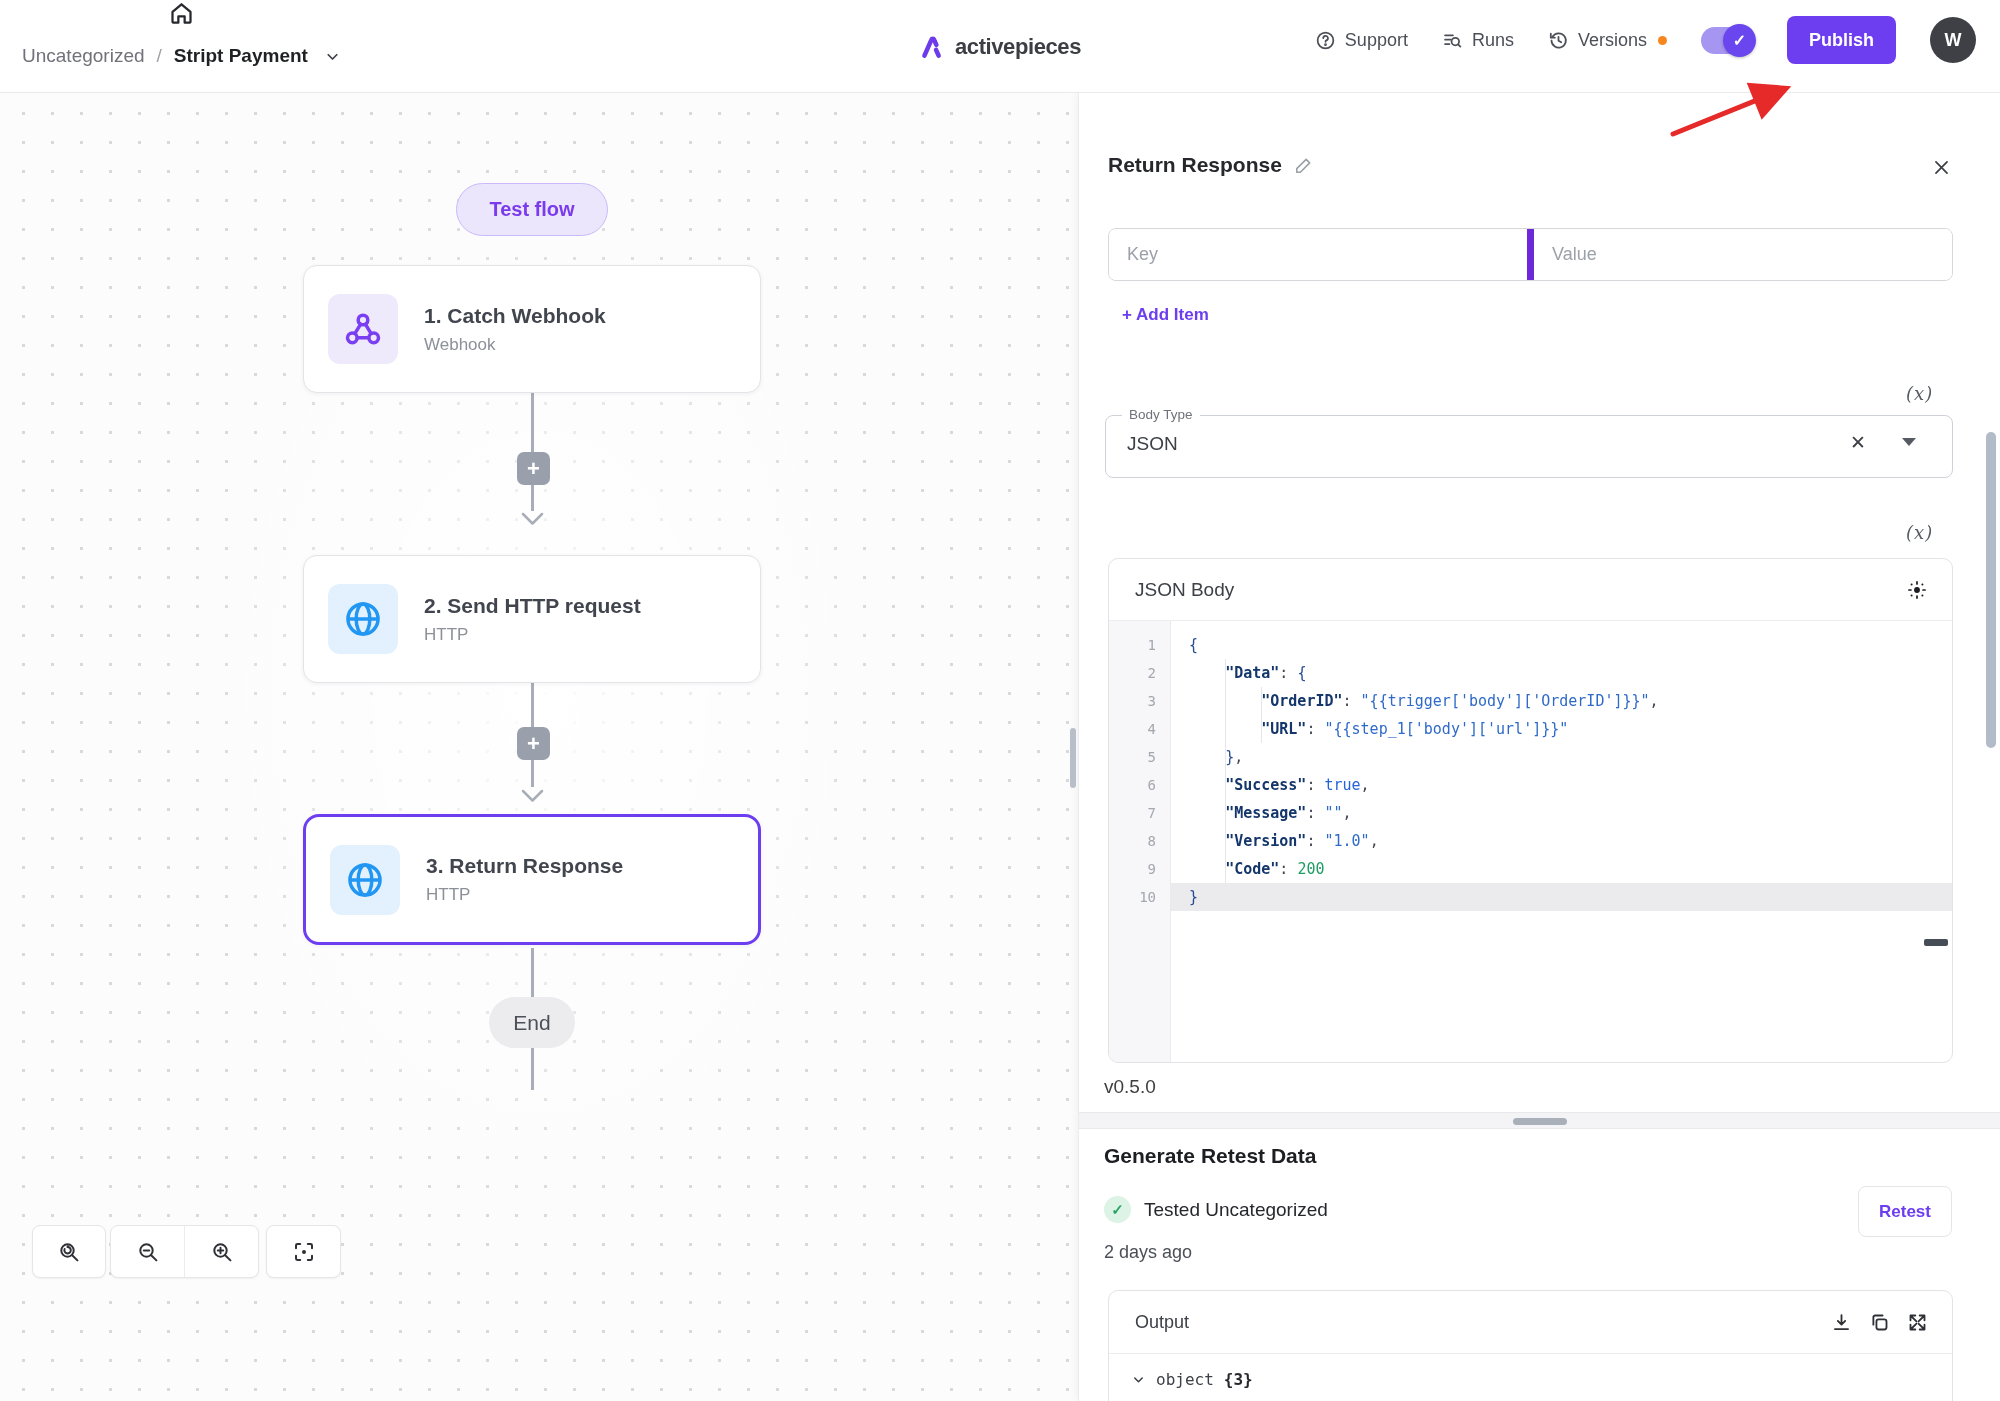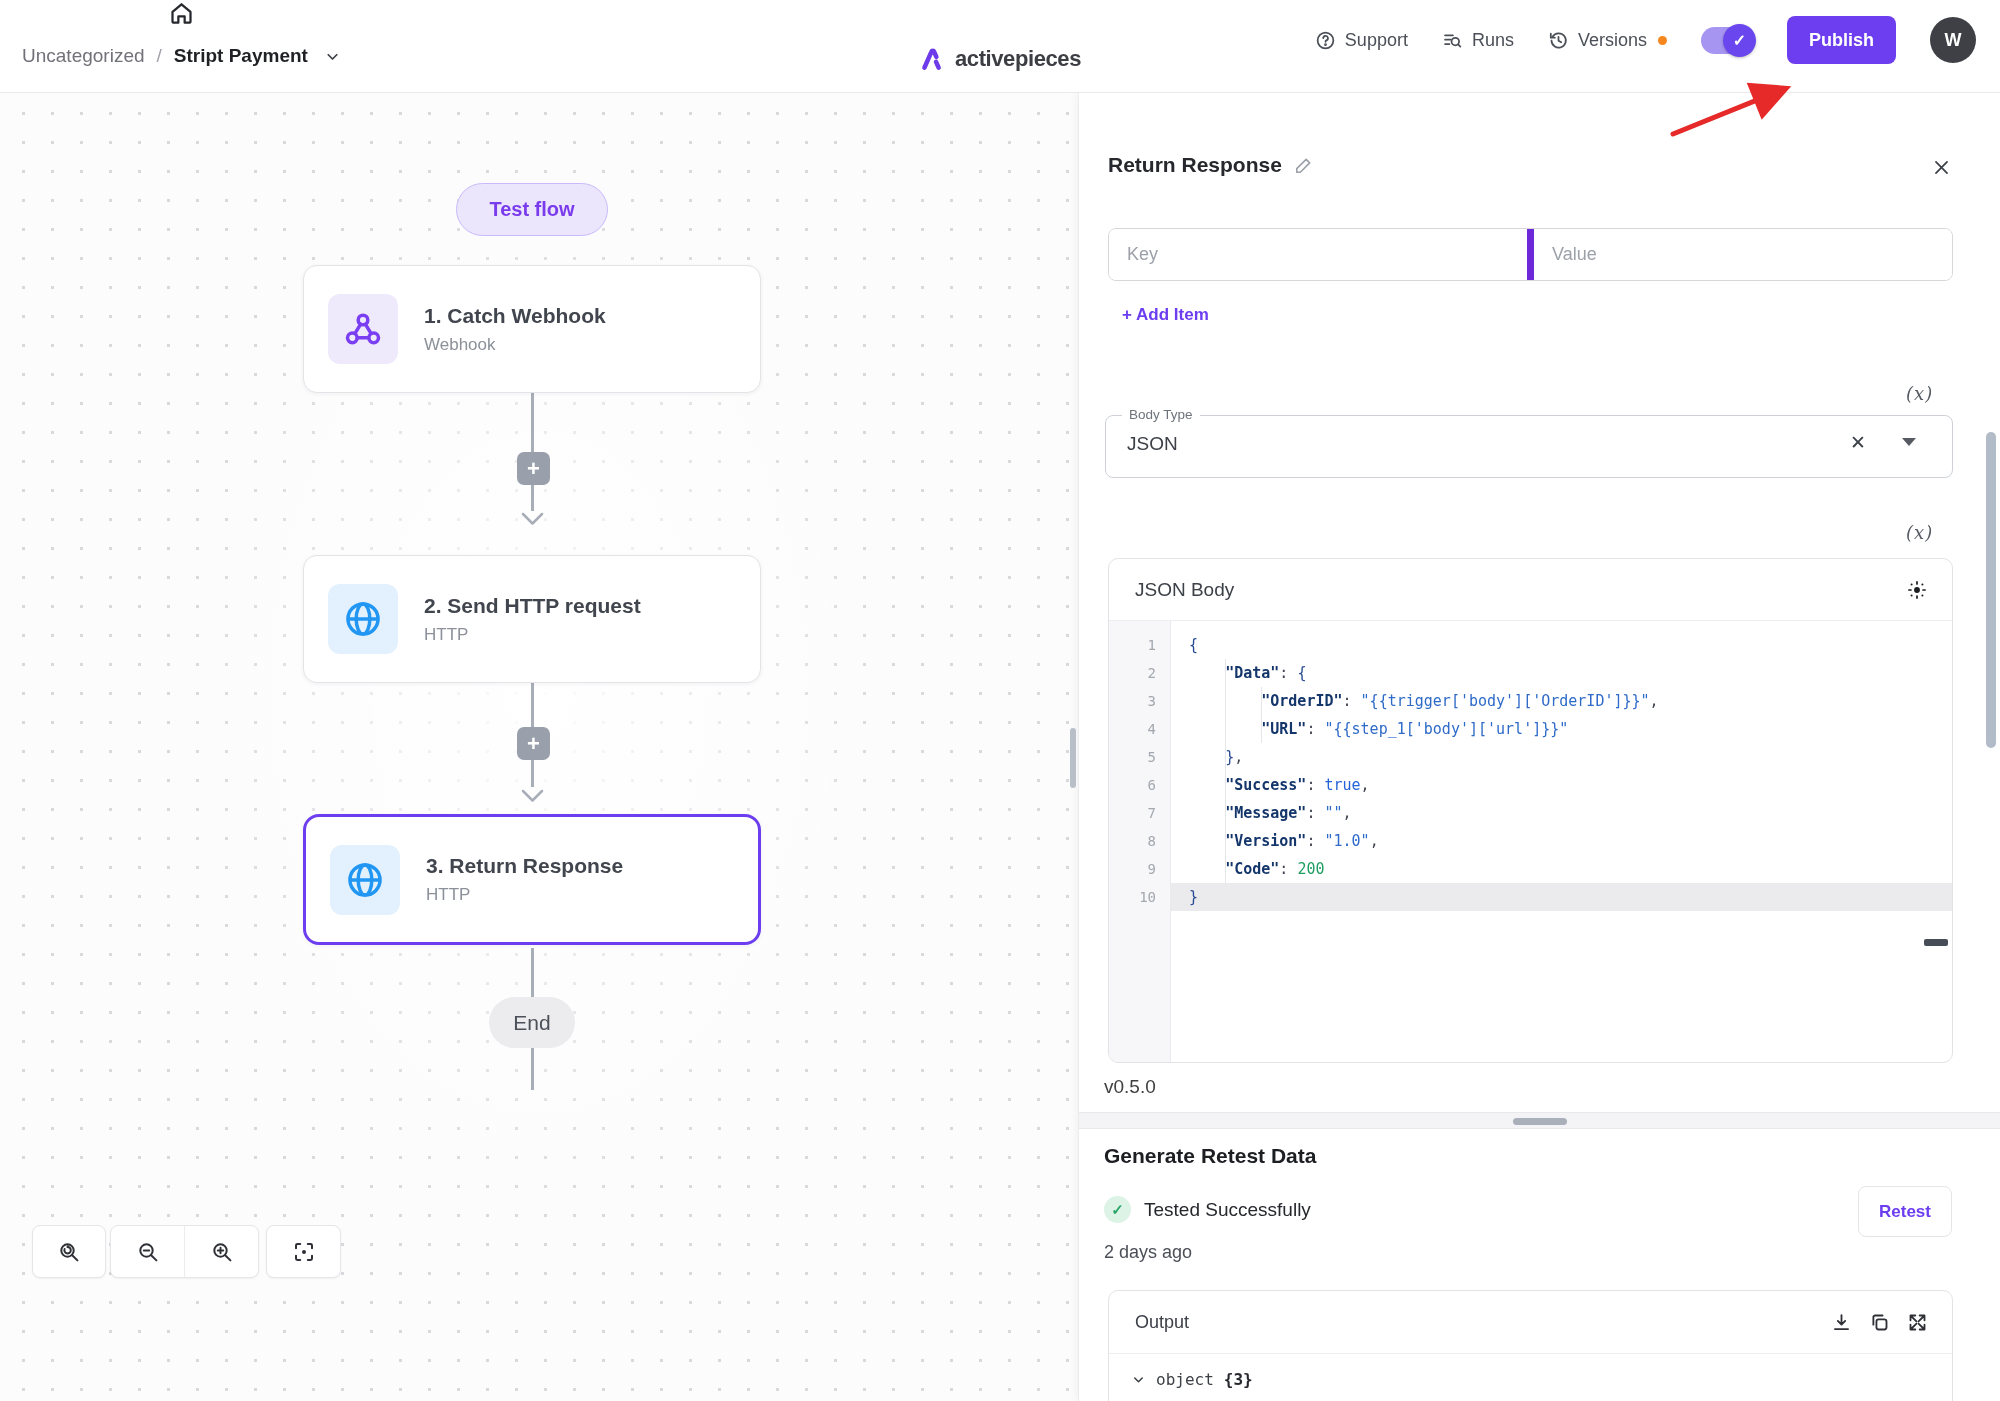--- a/index.html
+++ b/index.html
@@ -11,21 +11,21 @@
   
   .nav { position:absolute; left:0; top:0; width:2000px; height:93px; background:#fff;
          border-bottom:1px solid #eaeaec; z-index:30; }
   .nav-left { position:absolute; left:22px; top:0; height:93px; display:flex; align-items:center; gap:18px;flex-direction:column; }
   .icon-btn { display:flex; align-items:center; justify-content:center; cursor:pointer; background:none; border:none; }
   .crumb { display:flex; align-items:center; gap:12px; font-size:19px; }
   .crumb-cat { color:#71717a; }
   .crumb-sep { color:#a1a1aa; }
   .crumb-name { color:#1f2125; font-weight:700; }
   .crumb-chev { margin-left:4px; display:flex; }
-  .logo { position:absolute; left:50%; top:12px; transform:translateX(-50%); height:93px;
+  .logo { position:absolute; left:50%; top:0; transform:translateX(-50%); height:93px;
           display:flex; align-items:center; gap:9px; }
   .logo-text { font-size:22px; font-weight:800; color:#3c3e44; letter-spacing:-0.4px; }
   .nav-right { position:absolute; right:24px; top:0; height:80px; display:flex; align-items:center; gap:34px; }
   .nav-item { display:flex; align-items:center; gap:9px; font-size:18px; color:#4b4f57; cursor:pointer; }
   .ver-dot { width:9px; height:9px; border-radius:50%; background:#f6871f; margin-left:2px; }
   .toggle { position:relative; width:52px; height:27px; border-radius:14px; background:#a795f2; cursor:pointer; }
   .toggle-thumb { position:absolute; right:-3px; top:-3px; width:33px; height:33px; border-radius:50%;
                   background:#6a46ee; box-shadow:0 1px 3px rgba(0,0,0,.25);
                   display:flex; align-items:center; justify-content:center;
                   color:#fff; font-size:16px; font-weight:700; }
@@ -404,21 +404,21 @@
 
   <div class="version-label">v0.5.0</div>
 
   <div class="divider-strip">
     <div class="divider-pill"></div>
   </div>
 
   <div class="sample-title">Generate Retest Data</div>
   <div class="tested-row">
     <div class="tested-circ">✓</div>
-    <span class="tested-text">Tested Successfully</span>
+    <span class="tested-text">Tested Uncategorized</span>
   </div>
   <button class="retest-btn">Retest</button>
   <div class="ago">2 days ago</div>
 
   <div class="output-card">
     <div class="output-head">
       <span class="output-label">Output</span>
       <div class="output-icons">
         <svg class="ic" width="21" height="21" viewBox="0 0 24 24" fill="none" stroke="#2e3036" stroke-width="2.1" stroke-linecap="round" stroke-linejoin="round" style="cursor:pointer">
           <path d="M12 3.5 V14 M7.8 10.2 L12 14.4 L16.2 10.2 M4.5 19.5 H19.5"></path>

